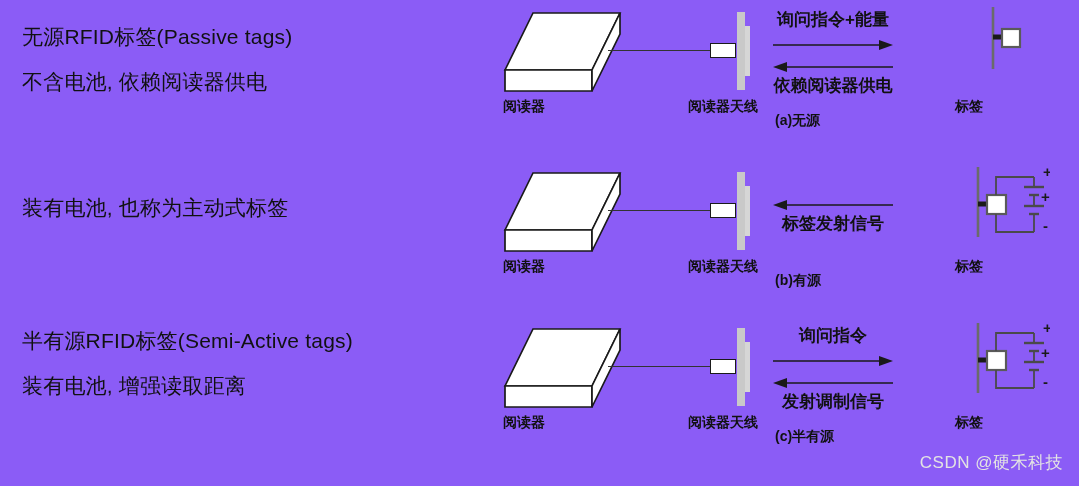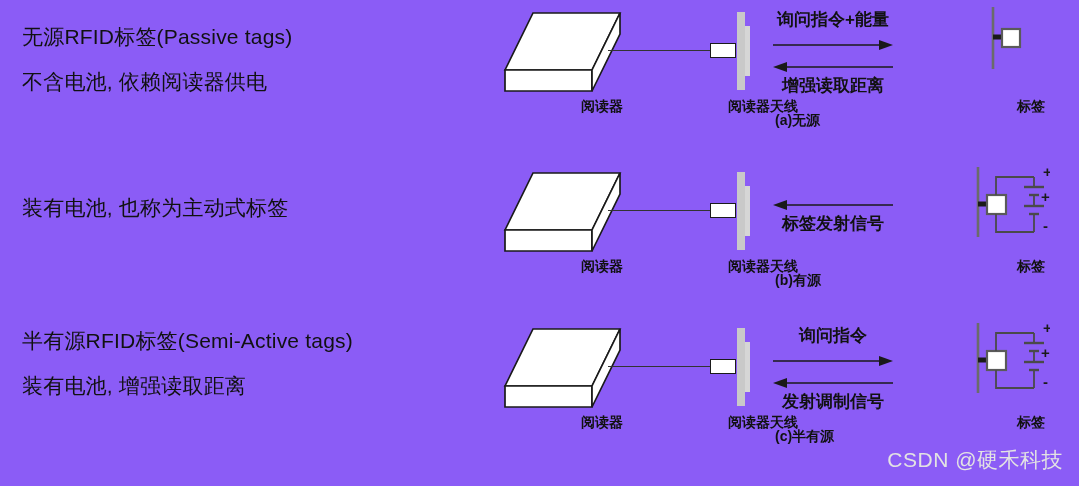--- a/index.html
+++ b/index.html
@@ -50,21 +50,21 @@
   }
   .reader svg { display: block; }
 
   .caption {
     position: absolute;
     font-size: 14px;
     line-height: 16px;
     font-weight: 700;
     color: #111111;
     white-space: nowrap;
-    text-align: right;
+    text-align: left;
   }
 
   
   .cable {
     position: absolute;
     height: 1px;
     background: #333333;
   }
   .connector {
     position: absolute;
@@ -112,21 +112,21 @@
   .tag-symbol {
     position: absolute;
   }
   .tag-symbol svg { display: block; }
 
   
   .watermark {
     position: absolute;
     right: 16px;
     bottom: 12px;
-    font-size: 21px;
+    font-size: 17px;
     color: #e3e3e3;
     letter-spacing: 0.5px;
     white-space: nowrap;
     user-select: none;
   }
 </style>
 </head>
 <body>
 
 <div id="canvas">
@@ -159,21 +159,21 @@
         <line x1="0" y1="7" x2="109" y2="7" stroke="#1a1a1a" stroke-width="1.6"></line>
         <polygon points="120,7 106,2 106,12" fill="#1a1a1a"></polygon>
       </svg>
     </div>
     <div class="arrow" style="left:773px; top:60px;">
       <svg width="120" height="14" viewBox="0 0 120 14">
         <line x1="11" y1="7" x2="120" y2="7" stroke="#1a1a1a" stroke-width="1.6"></line>
         <polygon points="0,7 14,2 14,12" fill="#1a1a1a"></polygon>
       </svg>
     </div>
-    <div class="sig-label" style="left:773px; top:78px; width:120px;">增强读取距离</div>
+    <div class="sig-label" style="left:773px; top:78px; width:120px;">依赖阅读器供电</div>
 
     <div class="row-caption" style="left:775px; top:113px;">(a)无源</div>
 
     <div class="tag-symbol" style="left:975px; top:5px;">
       <svg width="50" height="70" viewBox="0 0 50 70">
         <line x1="18" y1="2" x2="18" y2="64" stroke="#6b6b6b" stroke-width="2.6"></line>
         <line x1="18" y1="32" x2="28" y2="32" stroke="#1a1a1a" stroke-width="5"></line>
         <rect x="27" y="24" width="18" height="18" fill="#ffffff" stroke="#5a5a5a" stroke-width="2.2"></rect>
       </svg>
     </div>

